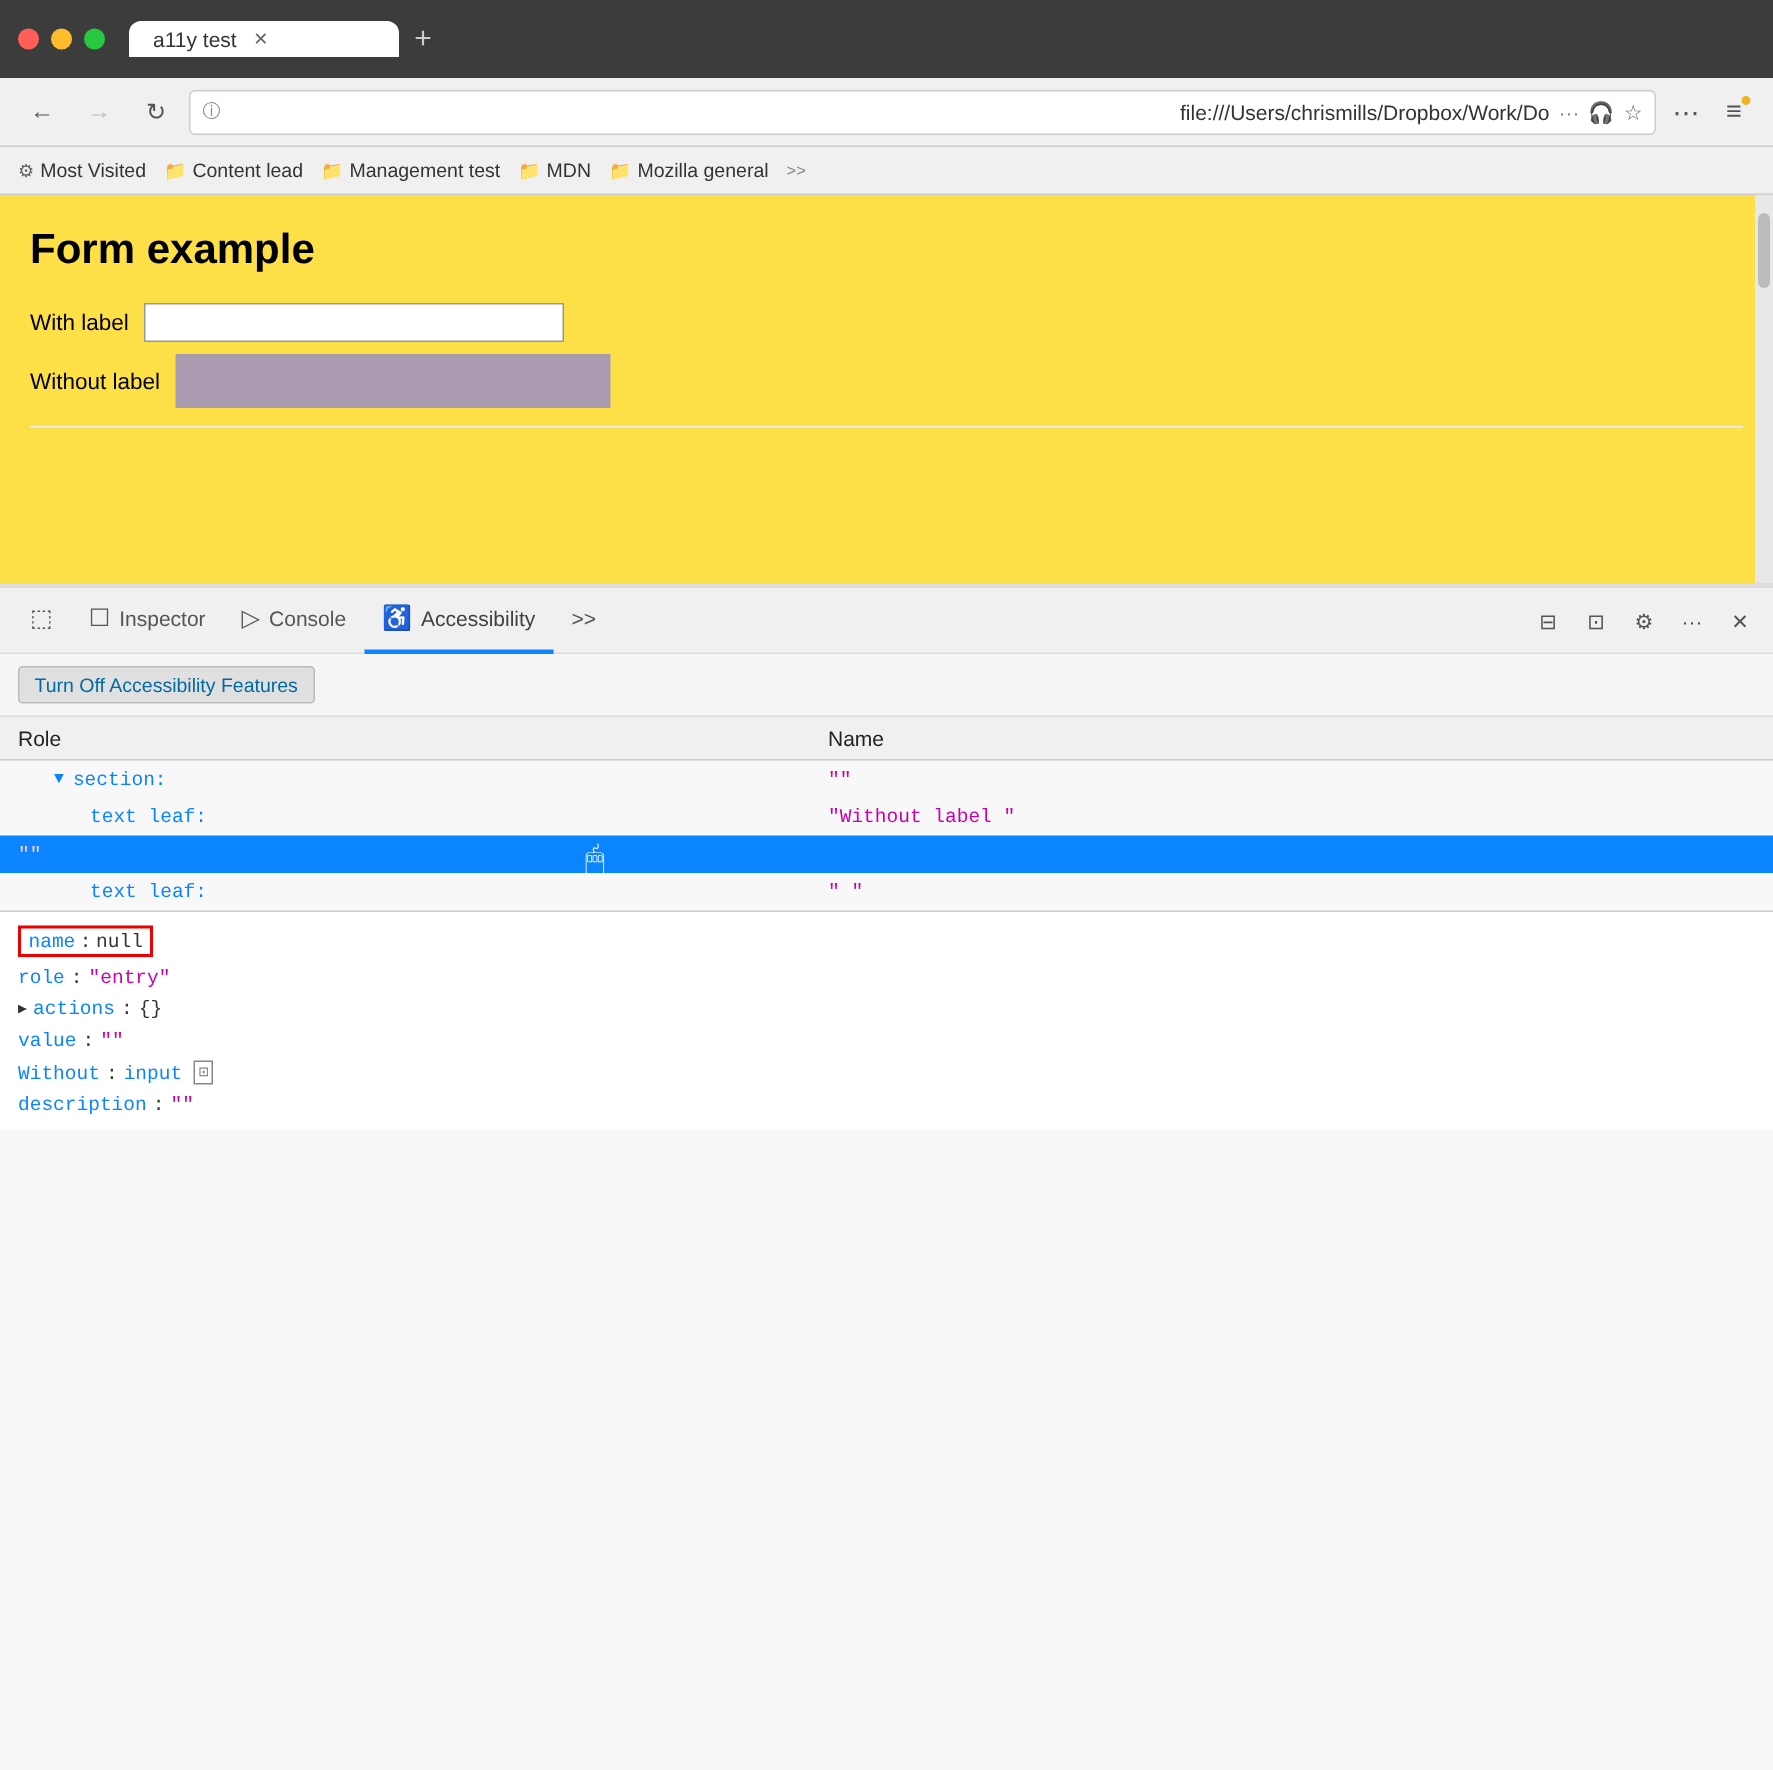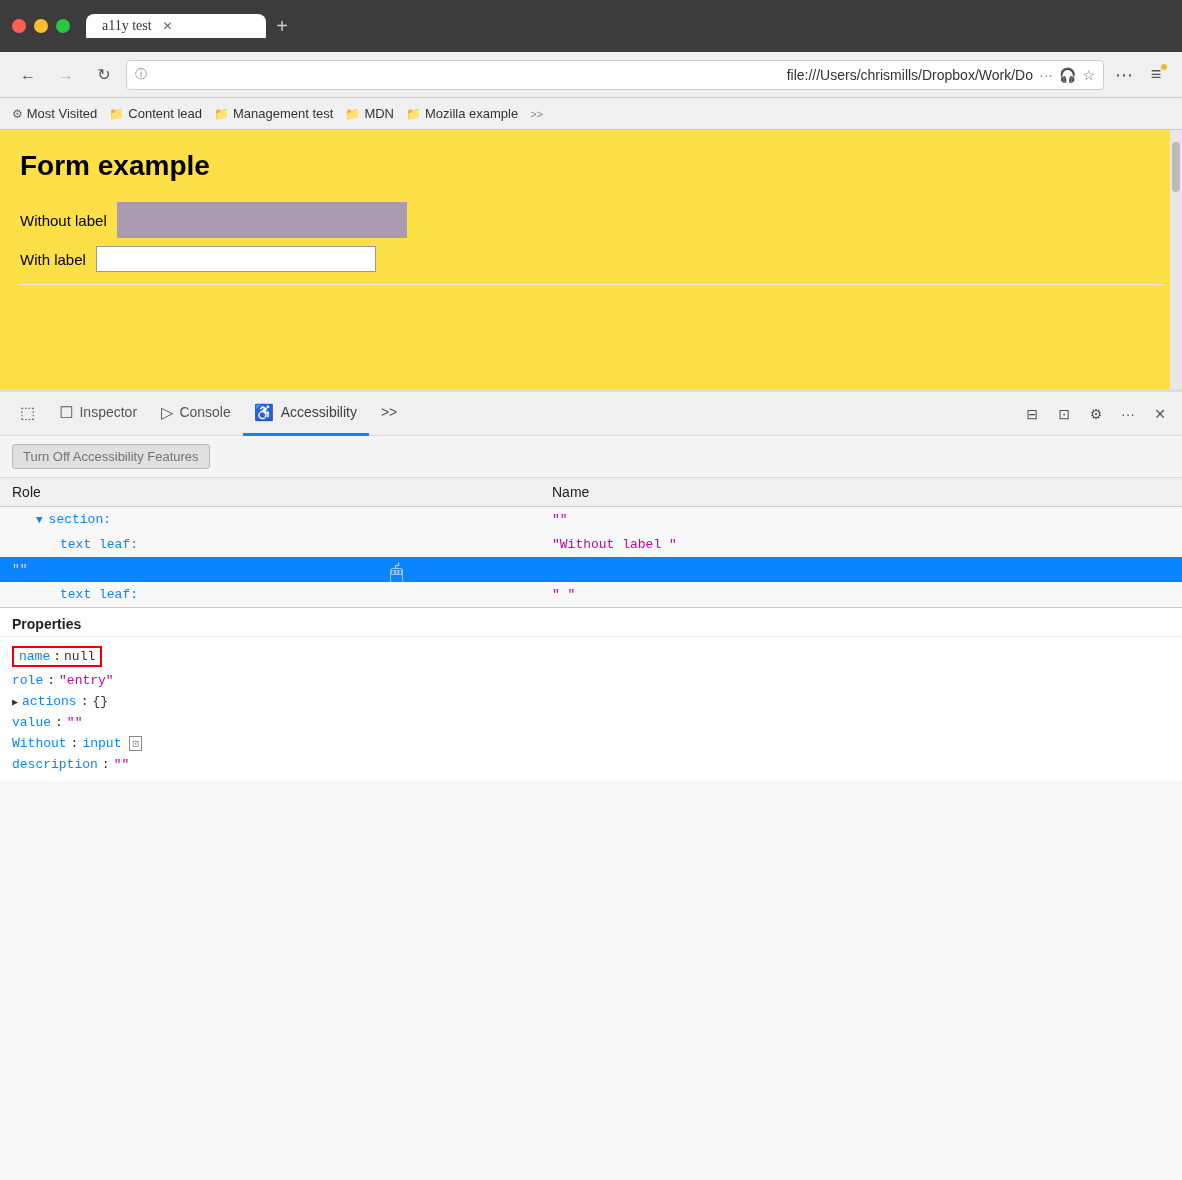--- a/index.html
+++ b/index.html
@@ -30,21 +30,20 @@
     .tab {
       background: white;
       border-radius: 8px 8px 0 0;
       padding: 4px 16px;
       display: flex;
       align-items: center;
       gap: 8px;
       font-size: 14px;
       color: #333;
       min-width: 180px;
-      font-family: Liberation Serif, serif;
     }
     .tab-close {
       width: 16px; height: 16px; display: flex; align-items: center; justify-content: center;
       border-radius: 50%; color: #666; font-size: 12px; cursor: pointer;
     }
     .new-tab-btn {
       color: #ccc; font-size: 20px; width: 32px; height: 32px;
       display: flex; align-items: center; justify-content: center;
       cursor: pointer;
     }
@@ -220,21 +219,21 @@
       border-bottom: 1px solid #ddd;
       background: #f5f5f5;
     }
     .a11y-btn {
       background: #e0e0e0;
       border: 1px solid #bbb;
       border-radius: 3px;
       padding: 4px 10px;
       font-size: 13px;
       cursor: pointer;
-      color: #737373;
+      color: #0369a1;
     }
 
     .a11y-tree {
       flex: 1;
       overflow: hidden;
       display: flex;
       flex-direction: column;
     }
 
     
@@ -360,34 +359,34 @@
   <div class="bookmark-item">
     <span class="bookmark-icon">📁</span>
     <span>Management test</span>
   </div>
   <div class="bookmark-item">
     <span class="bookmark-icon">📁</span>
     <span>MDN</span>
   </div>
   <div class="bookmark-item">
     <span class="bookmark-icon">📁</span>
-    <span>Mozilla example</span>
+    <span>Mozilla general</span>
   </div>
   <span class="chevron-right-small">&gt;&gt;</span>
 </div>
 
 <div class="browser-content browser-wrapper">
   <div class="page-title">Form example</div>
   <div class="form-row">
+    <span>With label</span>
+    <input class="form-input-normal" type="text" style="">
+  </div>
+  <div class="form-row">
     <span>Without label</span>
     <div class="form-input-highlighted"></div>
-  </div>
-  <div class="form-row">
-    <span>With label</span>
-    <input class="form-input-normal" type="text" style="">
   </div>
   <div class="cut-off-row" style="margin-top:12px; color:#aaa; font-style:italic; overflow:hidden; height:24px; border-top:1px solid #eee;">
   </div>
   <div class="content-scrollbar">
     <div class="scrollbar-thumb"></div>
   </div>
 </div>
 
 <div class="devtools">
 
@@ -470,21 +469,20 @@
           </div>
           <div class="tree-row-name">
             <span class="name-text">" "</span>
           </div>
         </div>
       </div>
 
       <div class="panel-divider"></div>
 
       <div class="properties-section">
-        <div class="properties-header">Properties</div>
         <div class="properties-list">
 
           <div class="prop-row">
             <span style="border: 2px solid #e00; padding: 1px 5px; display:inline-flex; gap:3px;">
               <span class="prop-key">name</span>
               <span class="prop-colon">:</span>
               <span class="prop-value-null">null</span>
             </span>
           </div>
 

